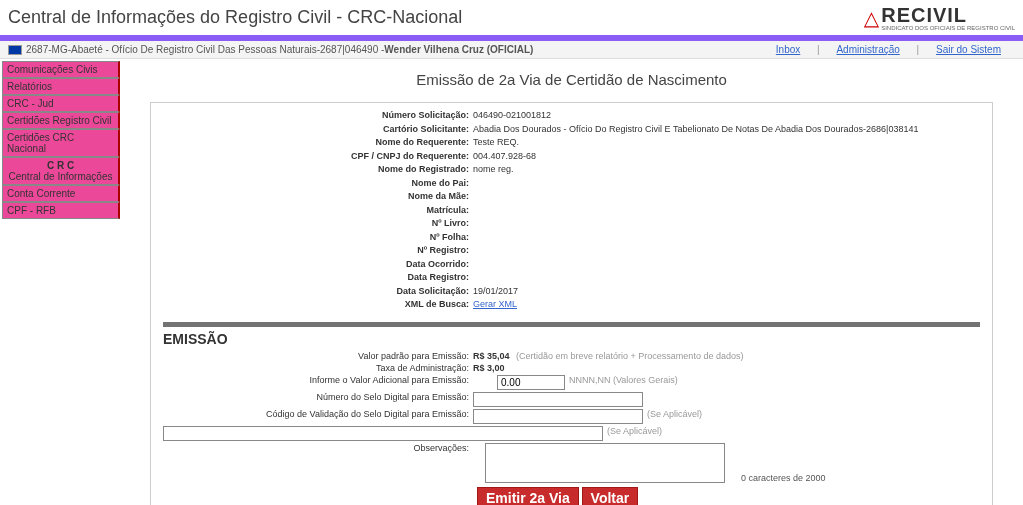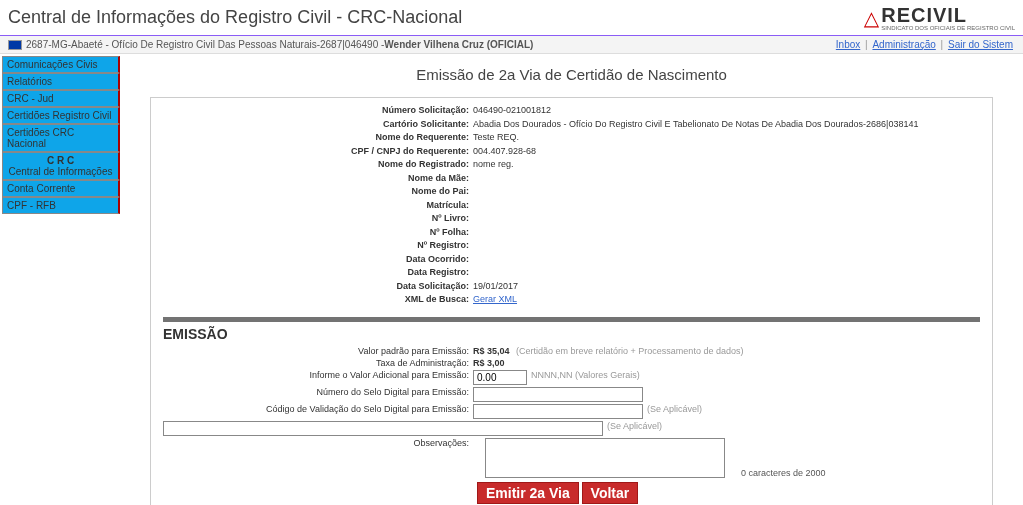--- a/index.html
+++ b/index.html
@@ -1,35 +1,35 @@
 <!DOCTYPE html>
 <html><head>
   <meta charset="utf-8">
   <style>
     * { box-sizing: border-box; margin: 0; padding: 0; }
     body { font-family: Verdana, Arial, sans-serif; font-size: 10px; background: #fff; color: #333; }
     
-    .header-bar { display: flex; justify-content: space-between; align-items: center; padding: 4px 8px; border-bottom: 1px solid #8b5cf6; }
+    .header-bar { display: flex; justify-content: space-between; align-items: center; padding: 4px 8px; border-bottom: 6px solid #8b5cf6; }
     .header-title { font-size: 18px; color: #444; font-weight: normal; }
     .logo { display: flex; align-items: center; }
     .logo-triangle { color: #c00; font-size: 20px; margin-right: 2px; }
     .logo-text { font-size: 20px; font-weight: bold; letter-spacing: 1px; }
     .logo-sub { font-size: 6px; color: #666; display: block; text-align: right; margin-top: -2px; }
     
     .crumb-bar { display: flex; justify-content: space-between; align-items: center; background: #f4f4f4; padding: 3px 8px; font-size: 10px; color: #555; border-bottom: 1px solid #ddd; }
     .crumb-left { display: flex; align-items: center; }
     .flag { width: 14px; height: 10px; background: #0039a6; border: 1px solid #999; margin-right: 4px; position: relative; display: inline-block; }
     .crumb-user { font-weight: bold; }
-    .crumb-right a { color: #36c; text-decoration: underline; margin: 0 2px; font-size: 10px; }
+    .crumb-right a { color: #36c; text-decoration: underline; margin: 0 14px; font-size: 10px; }
     .crumb-right { font-size: 10px; color: #999; }
     
     .container { display: flex; }
     
     .sidebar { width: 120px; padding: 2px 0 0 2px; }
-    .menu-item { border: 1px solid #888; border-right: 2px solid #a00; border-left: 1px solid #888; background: #0ea5e9; padding: 2px 4px; font-size: 10px; margin-bottom: 0; cursor: pointer; }
+    .menu-item { border: 1px solid #888; border-right: 2px solid #a00; border-left: 1px solid #888; background: #ec4899; padding: 2px 4px; font-size: 10px; margin-bottom: 0; cursor: pointer; }
     .menu-item.sub { font-weight: bold; text-align: center; line-height: 1.1; }
     
     .content { flex: 1; padding: 6px 10px; }
     .page-title { text-align: center; font-size: 15px; color: #444; margin: 6px 0 14px; font-weight: normal; }
     
     .panel { border: 1px solid #ccc; padding: 6px 12px 12px; margin: 0 20px 30px 20px; }
     
     .detail-row { display: flex; font-size: 9px; line-height: 1.5; align-items: flex-end; }
     .detail-label { width: 310px; text-align: right; font-weight: bold; padding-right: 4px; }
     .detail-value { flex: 1; color: #333; }
@@ -109,25 +109,25 @@
         </div>
       <div class="detail-row">
           <div class="detail-label">CPF / CNPJ do Requerente:</div>
           <div class="detail-value">004.407.928-68</div>
         </div>
       <div class="detail-row">
           <div class="detail-label">Nome do Registrado:</div>
           <div class="detail-value">nome reg.</div>
         </div>
       <div class="detail-row">
+          <div class="detail-label">Nome do Pai:</div>
+          <div class="detail-value"></div>
+        </div>
+      <div class="detail-row">
           <div class="detail-label">Nome da Mãe:</div>
-          <div class="detail-value"></div>
-        </div>
-      <div class="detail-row">
-          <div class="detail-label">Nome do Pai:</div>
           <div class="detail-value"></div>
         </div>
       <div class="detail-row">
           <div class="detail-label">Matrícula:</div>
           <div class="detail-value"></div>
         </div>
       <div class="detail-row">
           <div class="detail-label">Nº Livro:</div>
           <div class="detail-value"></div>
         </div>
@@ -161,21 +161,21 @@
       <div class="form-row">
         <div class="form-label">Valor padrão para Emissão:</div>
         <div><b>R$ 35,04</b> <span class="form-hint">(Certidão em breve relatório + Processamento de dados)</span></div>
       </div>
       <div class="form-row">
         <div class="form-label">Taxa de Administração:</div>
         <div><b>R$ 3,00</b></div>
       </div>
       <div class="form-row">
         <div class="form-label">Informe o Valor Adicional para Emissão:</div>
-        <input type="text" style="width: 54px;" value="0.00">
+        <input type="text" style="width: 68px; margin-left: 24px;" value="0.00">
         <span class="form-hint">NNNN,NN (Valores Gerais)</span>
       </div>
       <div class="form-row">
         <div class="form-label">Número do Selo Digital para Emissão:</div>
         <input type="text" style="width: 170px;">
       </div>
       <div class="form-row">
         <div class="form-label">Código de Validação do Selo Digital para Emissão:</div>
         <input type="text" style="width: 170px;">
         <span class="form-hint">(Se Aplicável)</span>

